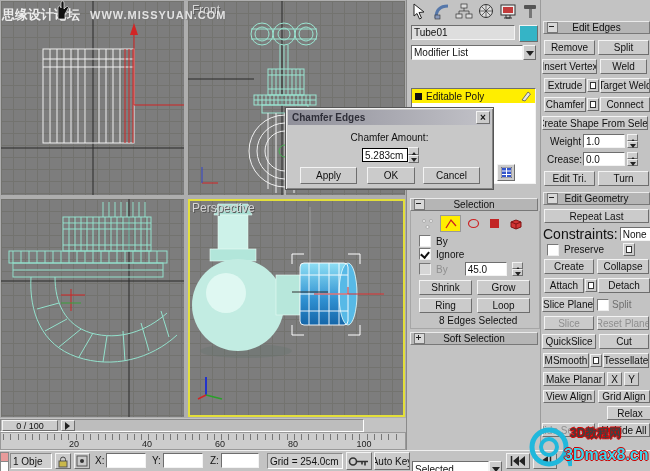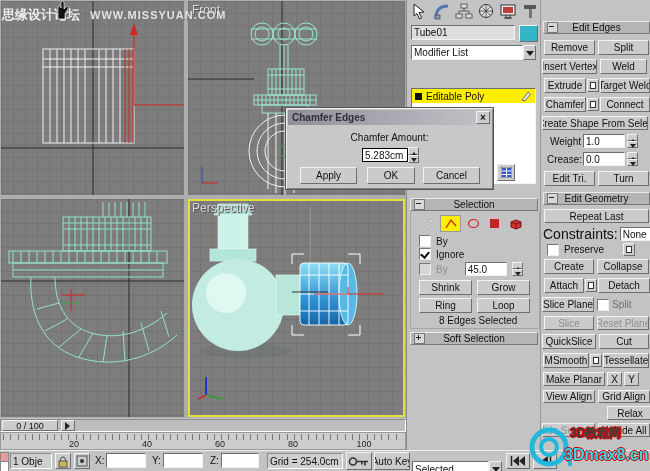--- a/index.html
+++ b/index.html
@@ -536,21 +536,21 @@
         <span>Apply</span>
       </div>
     <div class="btn" style="position:absolute;left:81px;top:59px;width:48px;height:17px;">
         <span>OK</span>
       </div>
     <div class="btn" style="position:absolute;left:137px;top:59px;width:57px;height:17px;">
         <span>Cancel</span>
       </div>
   </div>
 
-  <div class="sunk abs" style="left:0;top:419px;width:406px;height:13px;background:#bdbdbd;">
+  <div class="sunk abs" style="left:0;top:419px;width:364px;height:13px;background:#bdbdbd;">
     <div class="btn" style="position:absolute;left:1px;top:0px;width:56px;height:11px;font-size:9px;">
       <span>0 / 100</span>
     </div>
     <div class="btn" style="position:absolute;left:60px;top:0px;width:14px;height:11px;">
       <span style="width:0;height:0;border:4px solid transparent;border-left:5px solid #222;margin-left:3px;"></span>
     </div>
   </div>
 
   <div class="abs" style="left:0;top:432px;width:406px;height:18px;background:#cdcdcd;border:1px solid #999;box-sizing:border-box;">
     <div class="ticks"></div>

